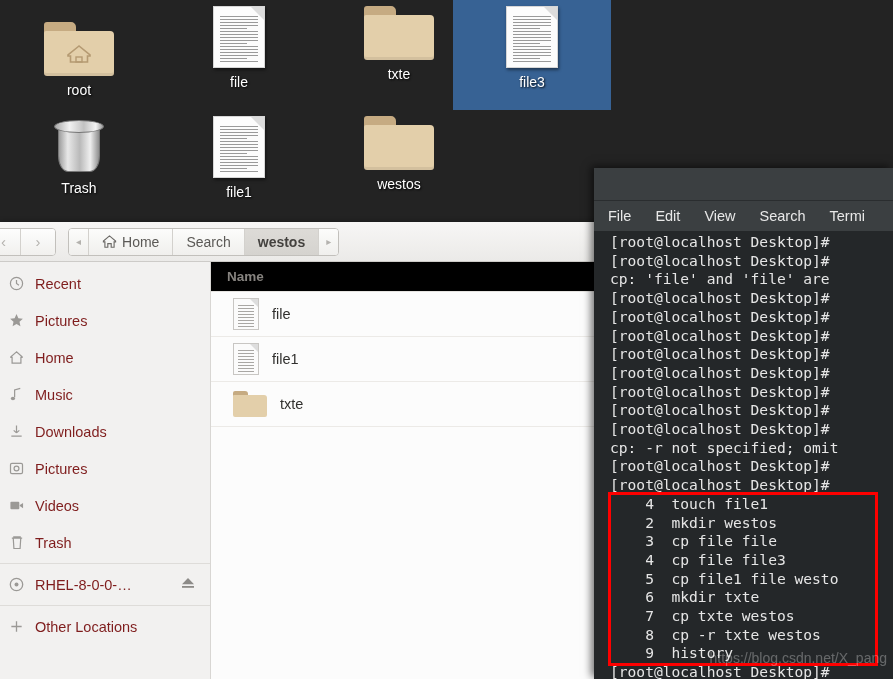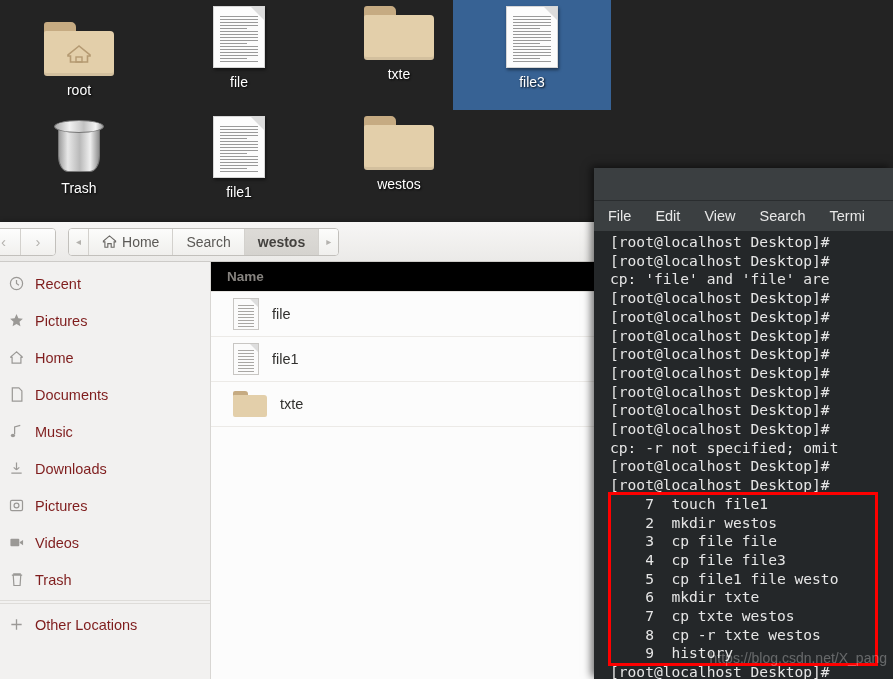--- a/index.html
+++ b/index.html
@@ -461,28 +461,20 @@
           <div class="side-item">
             <span class="side-icon">
               <svg width="15" height="15" viewBox="0 0 16 16">
                 <path d="M8 2 2 7.2v.6h1.3V14h9.4V7.8H14v-.6z" fill="none" stroke="currentColor" stroke-width="1.3"></path>
               </svg>
             </span>
             <span>Home</span>
           </div>
           <div class="side-item">
             <span class="side-icon">
-              <svg width="14" height="15" viewBox="0 0 14 16">
-                <path d="M2 1h7l3.2 3.2V15H2z" fill="none" stroke="currentColor" stroke-width="1.3"></path>
-              </svg>
-            </span>
-            <span>Documents</span>
-          </div>
-          <div class="side-item">
-            <span class="side-icon">
               <svg width="15" height="15" viewBox="0 0 16 16">
                 <path d="M12 1.5 6 3.2V11" fill="none" stroke="currentColor" stroke-width="1.3"></path>
                 <ellipse cx="4.2" cy="12.2" rx="2.3" ry="1.8" fill="currentColor"></ellipse>
               </svg>
             </span>
             <span>Music</span>
           </div>
           <div class="side-item">
             <span class="side-icon">
               <svg width="15" height="15" viewBox="0 0 16 16">
@@ -511,20 +503,33 @@
           </div>
           <div class="side-item">
             <span class="side-icon">
               <svg width="14" height="15" viewBox="0 0 14 16">
                 <path d="M1.5 3.4h11M3.6 3.4V2h6.8v1.4M3 3.4l.7 11h6.6l.7-11" fill="none" stroke="currentColor" stroke-width="1.3"></path>
               </svg>
             </span>
             <span>Trash</span>
           </div>
           <div class="side-sep"></div>
+          <div class="side-item">
+            <span class="side-icon">
+              <svg width="15" height="15" viewBox="0 0 16 16">
+                <circle cx="8" cy="8" r="6.6" fill="none" stroke="currentColor" stroke-width="1.4"></circle>
+                <circle cx="8" cy="8" r="2.1" fill="currentColor"></circle>
+              </svg>
+            </span>
+            <span>RHEL-8-0-0-…</span>
+            <span class="eject"><svg width="16" height="14" viewBox="0 0 16 14">
+                <path d="M8 2 2 8.2h12z" fill="currentColor"></path>
+                <rect x="2" y="10" width="12" height="1.8" fill="currentColor"></rect>
+              </svg></span>
+          </div>
           <div class="side-sep"></div>
           <div class="side-item">
             <span class="side-icon">
               <svg width="15" height="15" viewBox="0 0 16 16">
                 <path d="M8 2.5v11M2.5 8h11" fill="none" stroke="currentColor" stroke-width="1.4"></path>
               </svg>
             </span>
             <span>Other Locations</span>
           </div>
         </div>
@@ -593,21 +598,21 @@
           <div class="tline">[root@localhost Desktop]#</div>
           <div class="tline">[root@localhost Desktop]#</div>
           <div class="tline">[root@localhost Desktop]#</div>
           <div class="tline">[root@localhost Desktop]#</div>
           <div class="tline">[root@localhost Desktop]#</div>
           <div class="tline">[root@localhost Desktop]#</div>
           <div class="tline">[root@localhost Desktop]#</div>
           <div class="tline">cp: -r not specified; omit</div>
           <div class="tline">[root@localhost Desktop]#</div>
           <div class="tline">[root@localhost Desktop]#</div>
-          <div class="tline">    7  touch file1</div>
+          <div class="tline">    4  touch file1</div>
           <div class="tline">    2  mkdir westos</div>
           <div class="tline">    3  cp file file</div>
           <div class="tline">    4  cp file file3</div>
           <div class="tline">    5  cp file1 file westo</div>
           <div class="tline">    6  mkdir txte</div>
           <div class="tline">    7  cp txte westos</div>
           <div class="tline">    8  cp -r txte westos</div>
           <div class="tline">    9  history</div>
           <div class="tline">[root@localhost Desktop]#</div>
         </div>

